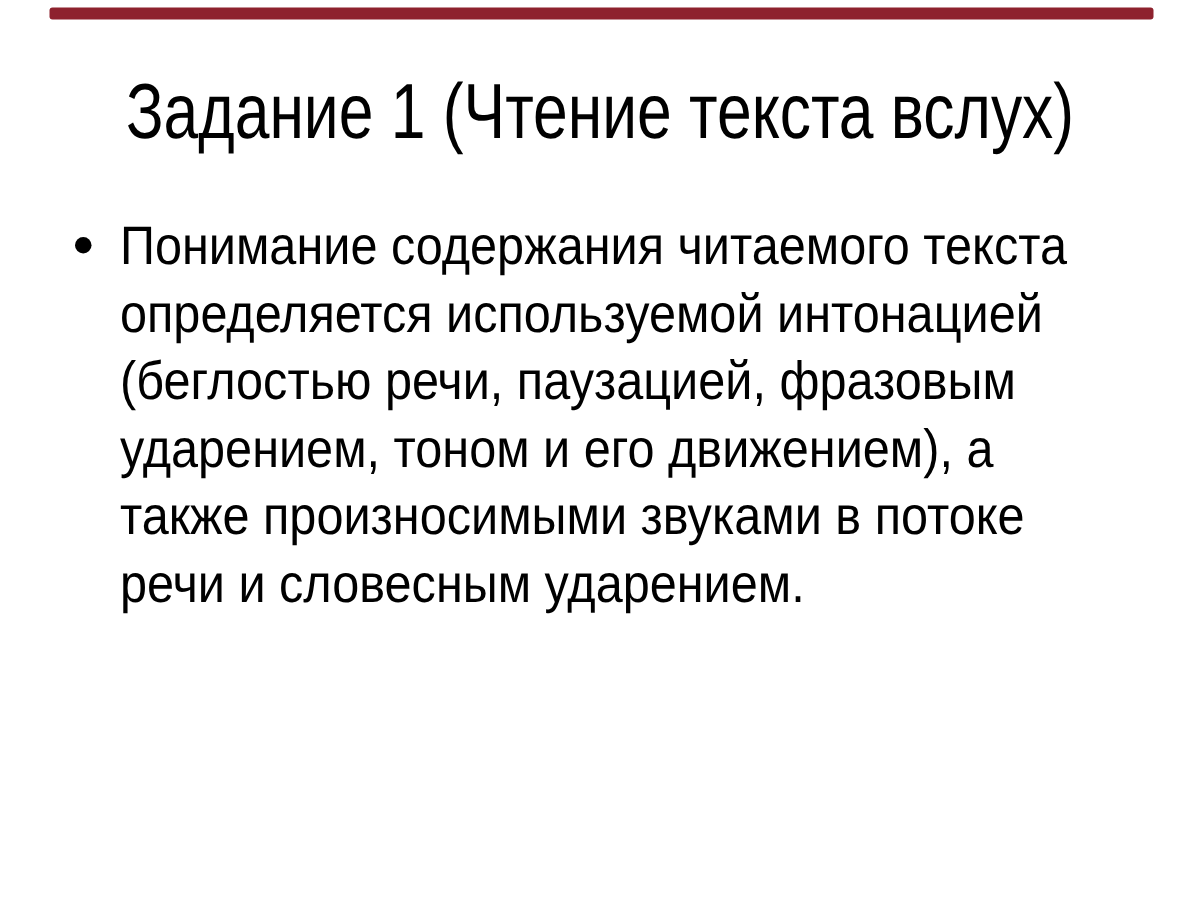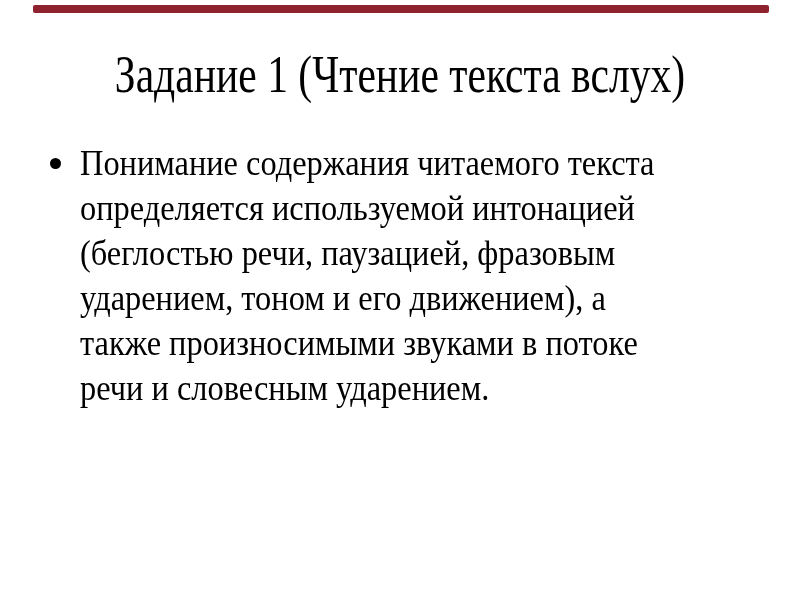--- a/index.html
+++ b/index.html
@@ -6,21 +6,21 @@
     margin: 0;
     padding: 0;
     background: #ffffff;
   }
   .slide {
     position: relative;
     width: 800px;
     height: 448px;
     background: #ffffff;
     overflow: hidden;
-    font-family: Liberation Serif, serif;
+    font-family: Liberation Sans, sans-serif;
     color: #000000;
   }
   .accent-bar {
     position: absolute;
     left: 33px;
     top: 5px;
     width: 736px;
     height: 8px;
     border-radius: 2px;
     background: #8E222E;

